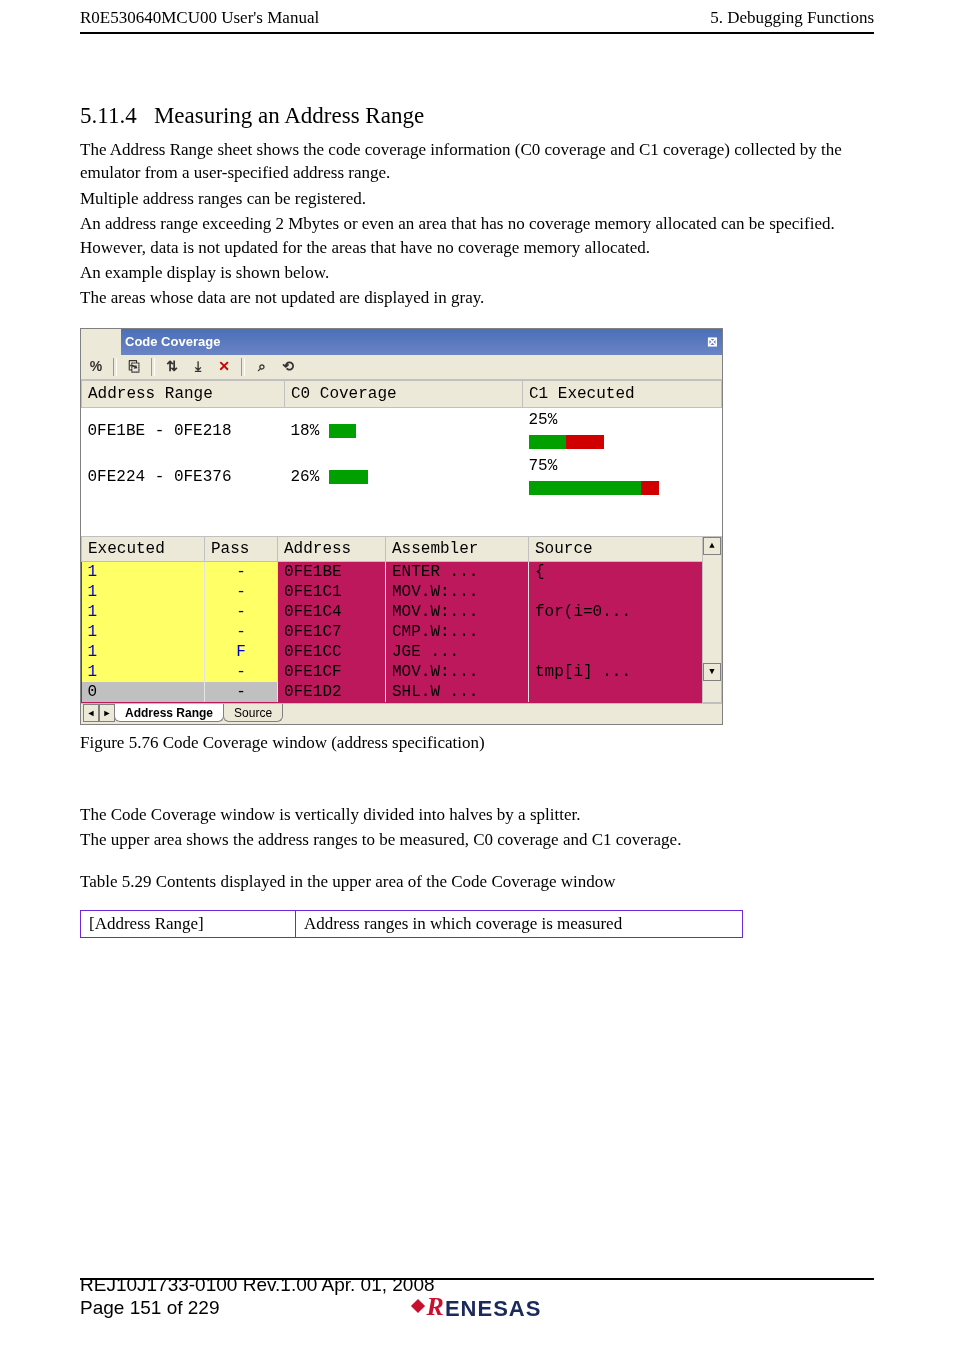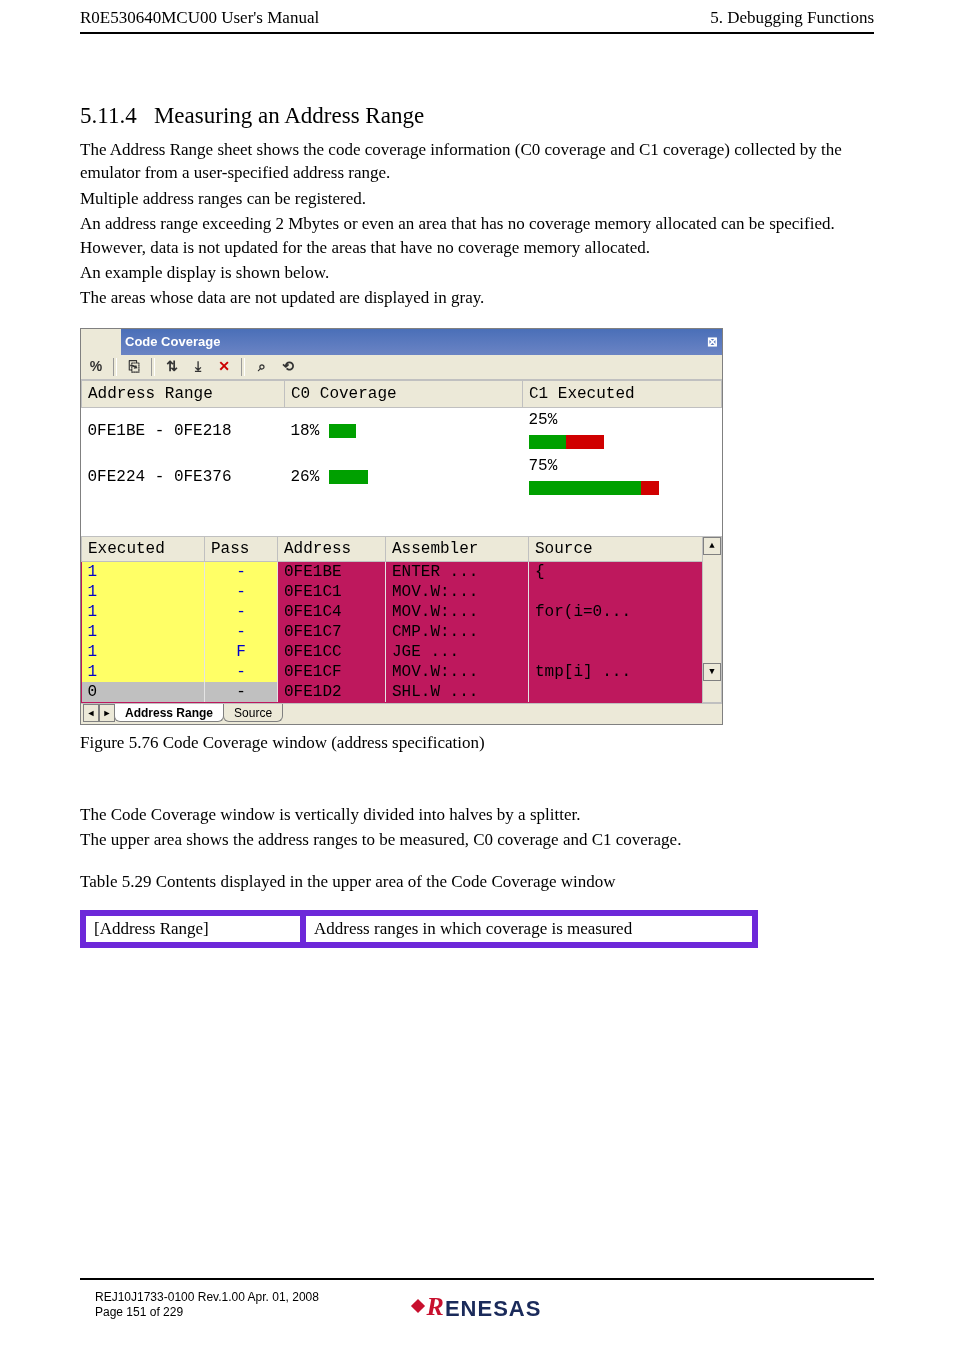--- a/index.html
+++ b/index.html
@@ -48,27 +48,27 @@
   .tab-nav { width: 14px; height: 16px; border: 1px solid #808080; background: #ece9d8; display: inline-flex; align-items: center; justify-content: center; font-size: 9px; }
   .tab { display: inline-block; padding: 1px 10px 0 10px; border: 1px solid #808080; border-top: none; border-radius: 0 0 6px 6px; margin-left: -1px; background: #ece9d8; }
   .tab.active { background: #fff; font-weight: bold; }
 
   .fig-caption { margin-top: 6px; font-size: 17px; }
 
   .mid-block { margin-top: 48px; }
 
   .tbl-caption { margin-top: 18px; font-size: 17px; }
   .desc-table { border-collapse: collapse; margin-top: 1px; font-size: 17px; }
-  .desc-table td { border: 6px solid #6d28d9; padding: 1px 8px; }
+  .desc-table td { border: 1px solid #6d28d9; padding: 1px 8px; }
   .desc-c1 { width: 198px; }
   .desc-c2 { width: 430px; }
 
   
   .ftr-line { position: absolute; left: 80px; right: 80px; bottom: 70px; border-top: 2px solid #000; }
-  .ftr-left { position: absolute; left: 95px; bottom: 30px; font-size: 12px; font-family: Arial, sans-serif; line-height: 1.25; }
+  .ftr-left { position: absolute; left: 80px; bottom: 30px; font-size: 19px; font-family: Arial, sans-serif; line-height: 1.25; }
   .ftr-logo { position: absolute; left: 0; right: 0; bottom: 28px; text-align: center; }
   .logo-img { display: inline-block; }
   .logo-dot { display: inline-block; width: 10px; height: 10px; background: #c8102e; transform: rotate(45deg); margin-right: 4px; vertical-align: 2px; }
   .logo-txt { font-family: Arial, sans-serif; font-weight: bold; font-size: 22px; letter-spacing: 1px; color: #1a2a5a; vertical-align: middle; }
   .logo-r { font-style: italic; color: #c8102e; font-size: 26px; vertical-align: -2px; font-family: "Times New Roman", serif; font-weight: bold; margin-right: 1px; }
 </style>
 </head>
 <body>
 
 <div class="page">

